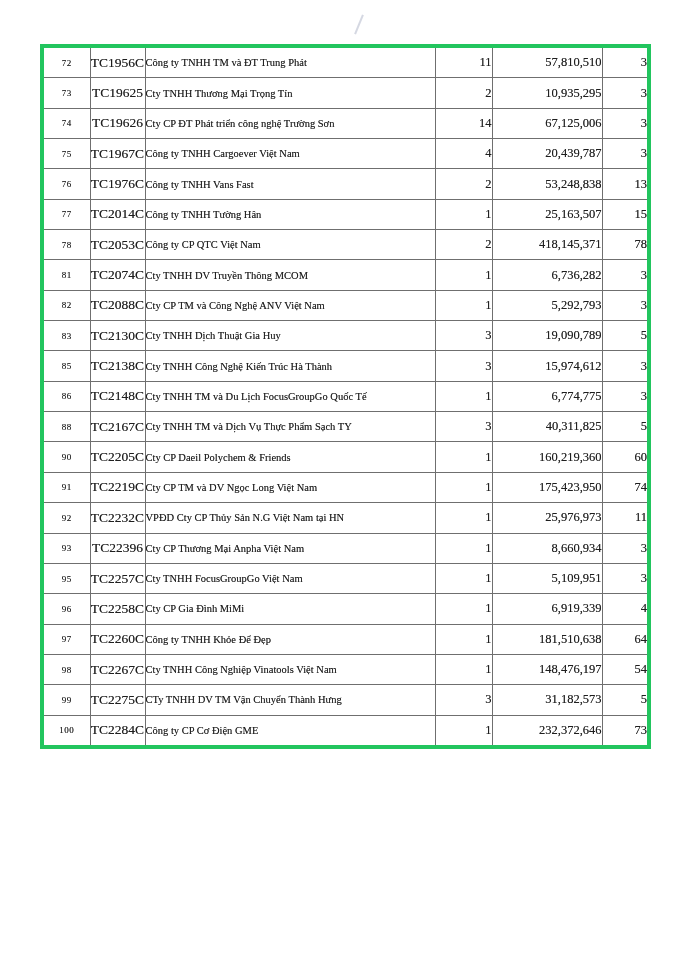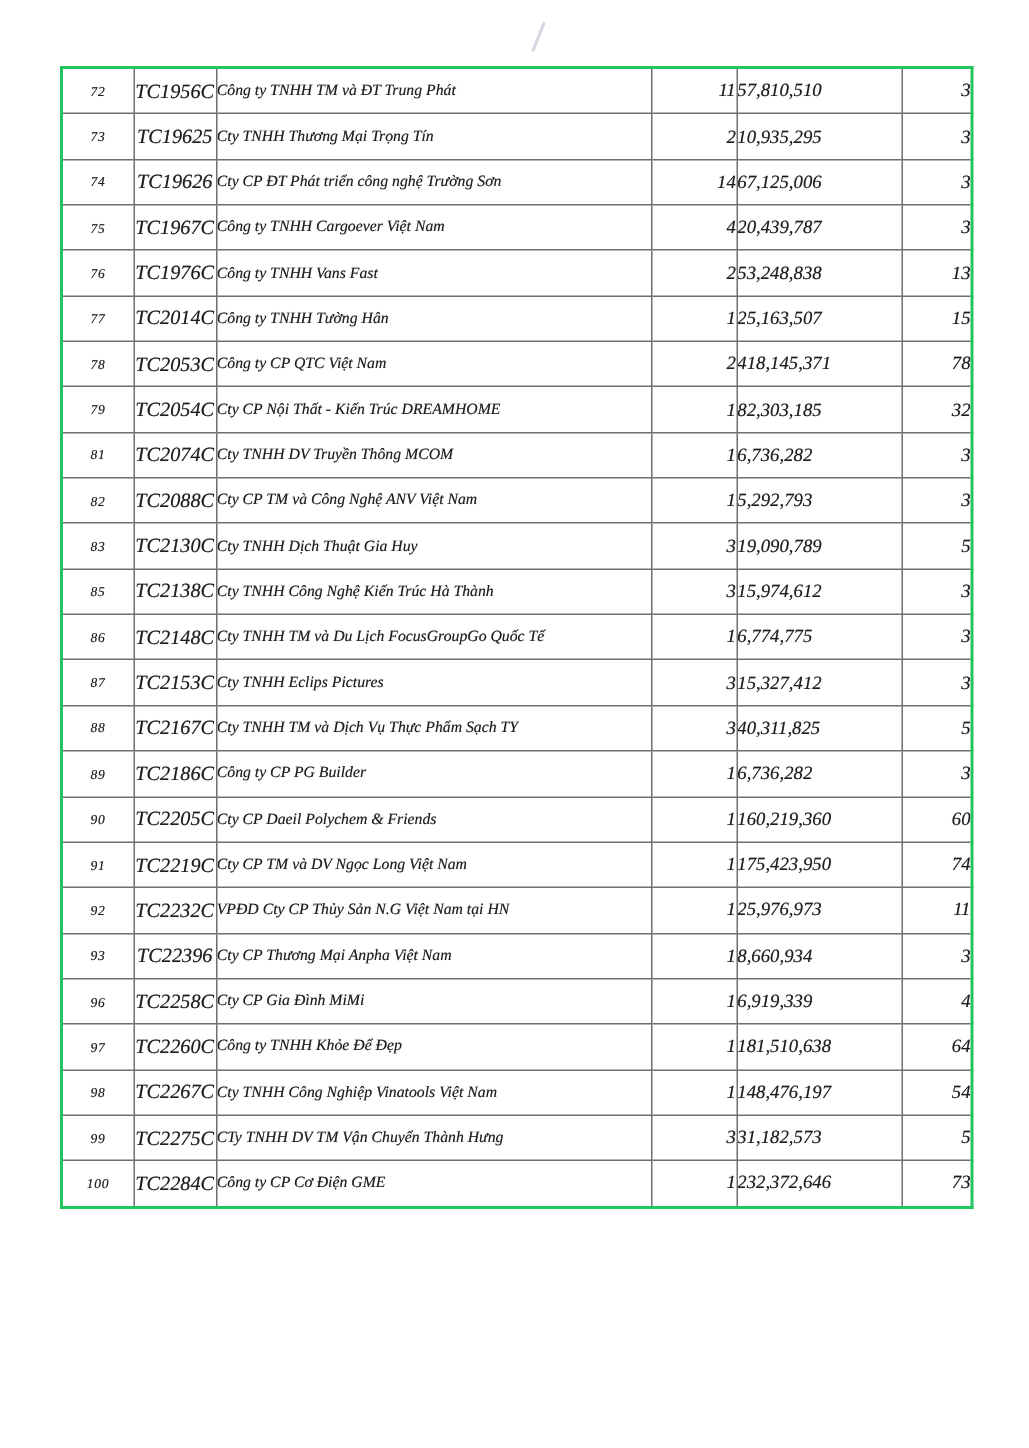--- a/index.html
+++ b/index.html
@@ -30,22 +30,21 @@
     transform: rotate(22deg);
     opacity: 0.75;
   }
   table.data-table {
     position: absolute;
     left: 40px;
     top: 44px;
     width: 607px;
     border-collapse: collapse;
     table-layout: fixed;
-    border: 2px solid #22c55e;
-    font-style: italic;
+    border: 4px solid #22c55e;
   }
   table.data-table td {
     border: 1px solid #6f6f6f;
     height: 29.35px;
     color: #1e1e1e;
     overflow: hidden;
     white-space: nowrap;
     vertical-align: middle;
     text-shadow: 0 0 0.45px rgba(20,20,20,0.55);
     padding: 0;
@@ -65,20 +64,21 @@
     font-size: 10.5px;
     padding-left: 3px;
     padding-right: 2px;
   }
   td.c-count {
     text-align: right;
     font-size: 12.5px;
     padding-right: 4px;
   }
   td.c-amount {
+    text-align: right;
     font-size: 12.5px;
     padding-right: 5px;
     margin-left: 24px;
   }
   td.c-extra {
     text-align: right;
     font-size: 12.5px;
     padding-right: 4px;
   }
 </style>
@@ -154,28 +154,20 @@
 
   <tr class="table-row">
     <td class="c-no">78</td>
     <td class="c-code">TC2053C</td>
     <td class="c-name">Công ty CP QTC Việt Nam</td>
     <td class="c-count">2</td>
     <td class="c-amount">418,145,371</td>
     <td class="c-extra">78</td>
   </tr>
 
-  <tr class="table-row">
-    <td class="c-no">79</td>
-    <td class="c-code">TC2054C</td>
-    <td class="c-name">Cty CP Nội Thất - Kiến Trúc DREAMHOME</td>
-    <td class="c-count">1</td>
-    <td class="c-amount">82,303,185</td>
-    <td class="c-extra">32</td>
-  </tr>
 
 
   <tr class="table-row">
     <td class="c-no">81</td>
     <td class="c-code">TC2074C</td>
     <td class="c-name">Cty TNHH DV Truyền Thông MCOM</td>
     <td class="c-count">1</td>
     <td class="c-amount">6,736,282</td>
     <td class="c-extra">3</td>
   </tr>
@@ -210,46 +202,30 @@
 
   <tr class="table-row">
     <td class="c-no">86</td>
     <td class="c-code">TC2148C</td>
     <td class="c-name">Cty TNHH TM và Du Lịch FocusGroupGo Quốc Tế</td>
     <td class="c-count">1</td>
     <td class="c-amount">6,774,775</td>
     <td class="c-extra">3</td>
   </tr>
 
-  <tr class="table-row">
-    <td class="c-no">87</td>
-    <td class="c-code">TC2153C</td>
-    <td class="c-name">Cty TNHH Eclips Pictures</td>
-    <td class="c-count">3</td>
-    <td class="c-amount">15,327,412</td>
-    <td class="c-extra">3</td>
-  </tr>
 
   <tr class="table-row">
     <td class="c-no">88</td>
     <td class="c-code">TC2167C</td>
     <td class="c-name">Cty TNHH TM và Dịch Vụ Thực Phẩm Sạch TY</td>
     <td class="c-count">3</td>
     <td class="c-amount">40,311,825</td>
     <td class="c-extra">5</td>
   </tr>
 
-  <tr class="table-row">
-    <td class="c-no">89</td>
-    <td class="c-code">TC2186C</td>
-    <td class="c-name">Công ty CP PG Builder</td>
-    <td class="c-count">1</td>
-    <td class="c-amount">6,736,282</td>
-    <td class="c-extra">3</td>
-  </tr>
 
   <tr class="table-row">
     <td class="c-no">90</td>
     <td class="c-code">TC2205C</td>
     <td class="c-name">Cty CP Daeil Polychem &amp; Friends</td>
     <td class="c-count">1</td>
     <td class="c-amount">160,219,360</td>
     <td class="c-extra">60</td>
   </tr>
 
@@ -274,20 +250,28 @@
   <tr class="table-row">
     <td class="c-no">93</td>
     <td class="c-code">TC22396</td>
     <td class="c-name">Cty CP Thương Mại Anpha Việt Nam</td>
     <td class="c-count">1</td>
     <td class="c-amount">8,660,934</td>
     <td class="c-extra">3</td>
   </tr>
 
 
+  <tr class="table-row">
+    <td class="c-no">95</td>
+    <td class="c-code">TC2257C</td>
+    <td class="c-name">Cty TNHH FocusGroupGo Việt Nam</td>
+    <td class="c-count">1</td>
+    <td class="c-amount">5,109,951</td>
+    <td class="c-extra">3</td>
+  </tr>
 
   <tr class="table-row">
     <td class="c-no">96</td>
     <td class="c-code">TC2258C</td>
     <td class="c-name">Cty CP Gia Đình MiMi</td>
     <td class="c-count">1</td>
     <td class="c-amount">6,919,339</td>
     <td class="c-extra">4</td>
   </tr>
 

